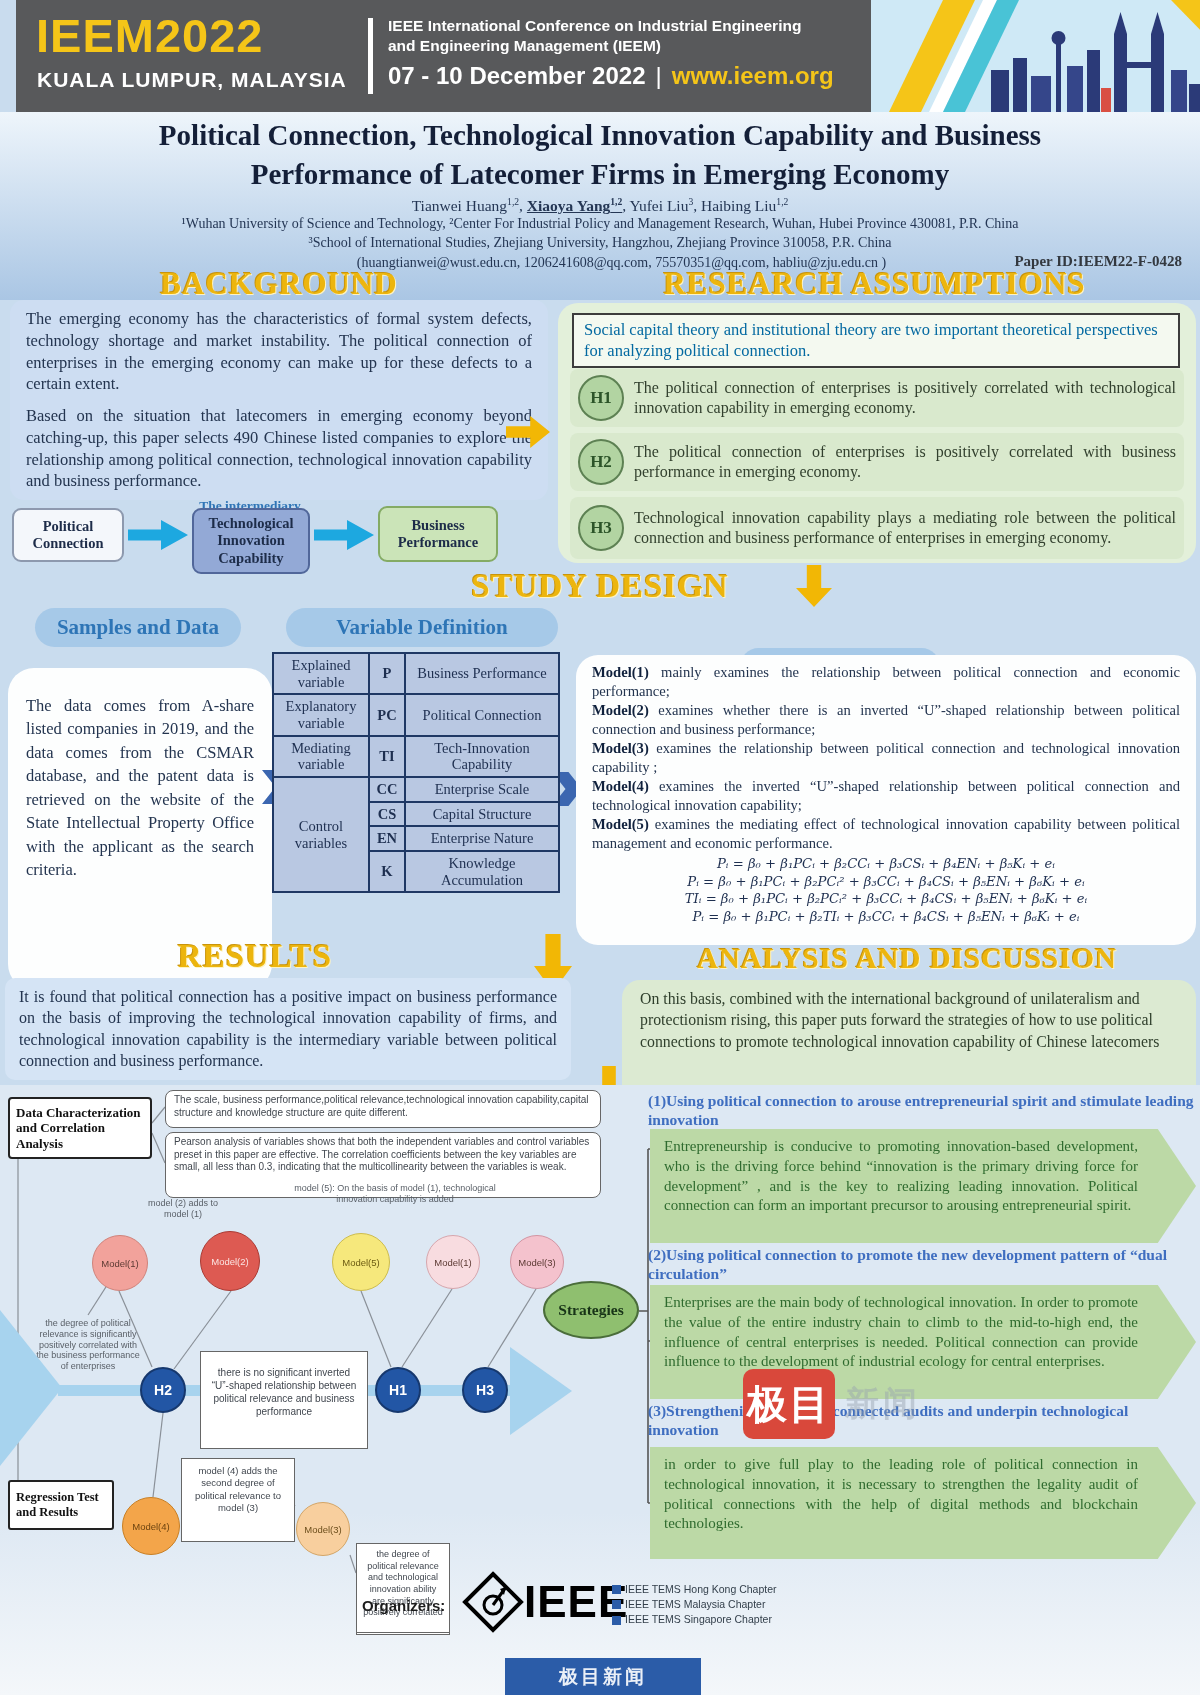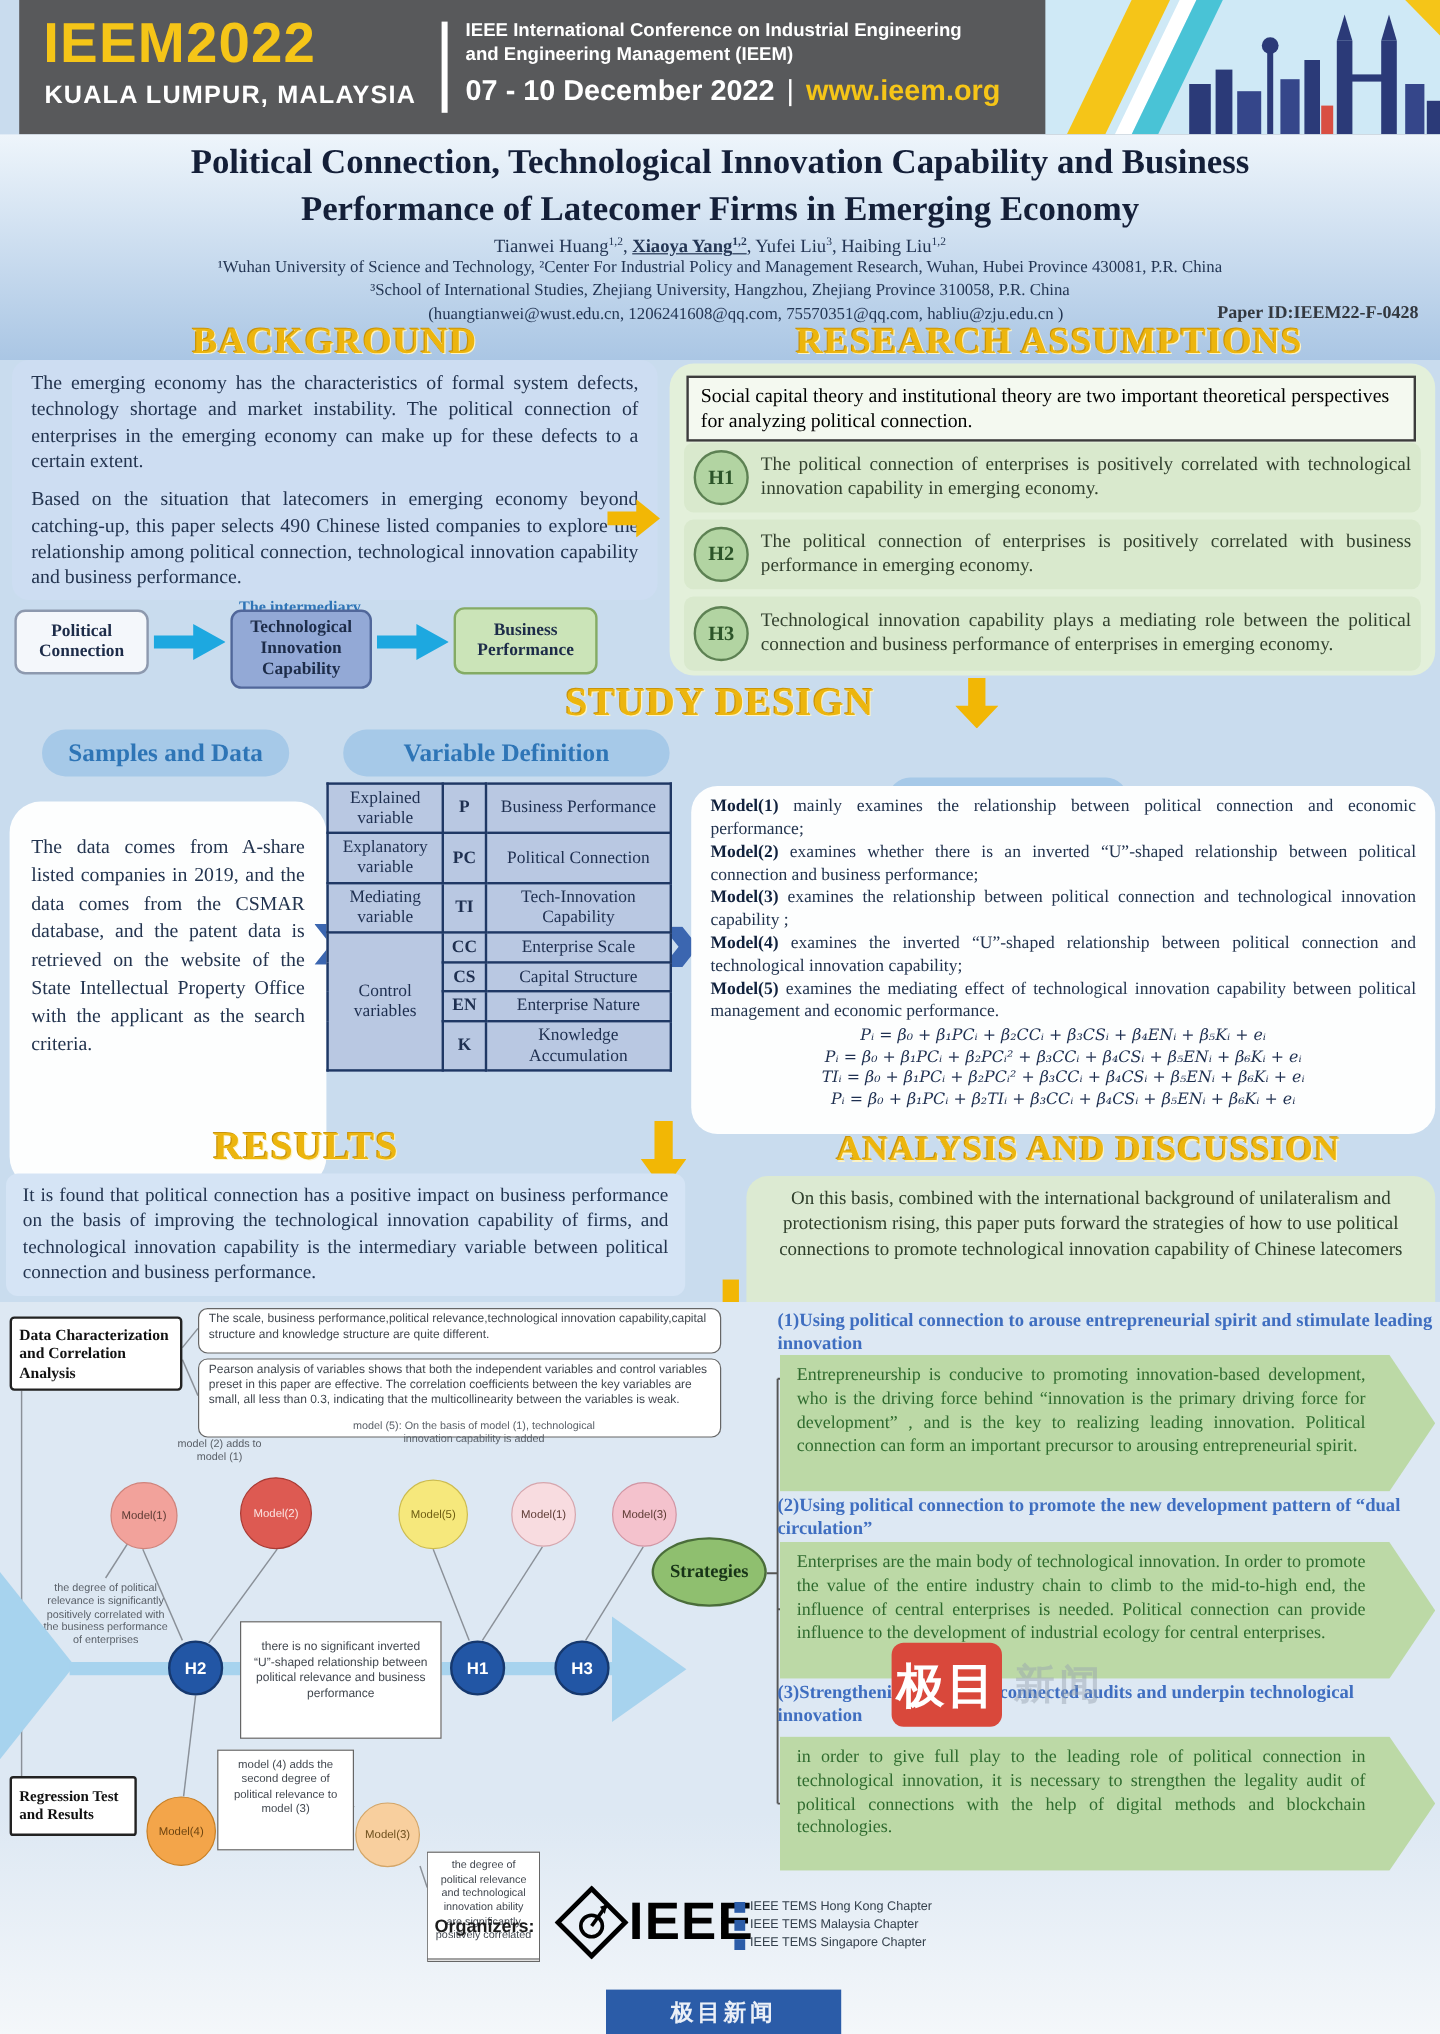--- a/index.html
+++ b/index.html
@@ -51,21 +51,21 @@
   .arrow-r { clip-path:polygon(0 32%,55% 32%,55% 0,100% 50%,55% 100%,55% 68%,0 68%); }
   .flow-a1 { left:128px; top:520px; width:60px; height:30px; background:#1da8e0; }
   .flow-a2 { left:314px; top:520px; width:60px; height:30px; background:#1da8e0; }
   .gold-arrow { background:#f2b705; }
   .to-h2 { left:506px; top:416px; width:44px; height:32px; }
 
   
   .ra-head { left:552px; top:266px; width:645px; font-size:31px; }
   .ra-card { left:558px; top:303px; width:638px; height:260px; background:#e3f0da; border-radius:20px; }
   .ra-intro { position:absolute; left:14px; top:10px; width:608px; background:#f4f9f0;
-      border:2px solid #3c3c3c; padding:4px 10px; font-size:16.5px; color:#000000; line-height:1.3; }
+      border:2px solid #3c3c3c; padding:4px 10px; font-size:16.5px; color:#0369a1; line-height:1.3; }
   .hyp { position:absolute; left:12px; width:614px; display:flex; align-items:center;
       background:#d9e9cd; border-radius:8px; padding:4px 8px; }
   .hyp-c { flex:0 0 46px; height:46px; border-radius:50%; background:#b2d4a2; border:2px solid #5d8153;
       color:#2c5429; font-weight:bold; font-size:17px; display:flex; align-items:center;
       justify-content:center; margin-right:10px; }
   .hyp-t { font-size:16px; color:#32402e; line-height:1.25; text-align:justify; }
   .h-r1 { top:66px;  height:58px; }
   .h-r2 { top:130px; height:58px; }
   .h-r3 { top:194px; height:62px; }
   .arrow-d { clip-path:polygon(30% 0,70% 0,70% 55%,100% 55%,50% 100%,0 55%,30% 55%); }
@@ -94,21 +94,21 @@
   .eqs { margin-top:2px; text-align:center; font-family:"DejaVu Serif", serif; font-style:italic;
       font-size:13.2px; color:#1e2f50; line-height:1.35; }
   .left-down { left:534px; top:934px; width:38px; height:58px; }
 
   
   .res-head { left:30px; top:938px; width:450px; font-size:33px; }
   .res-card { left:5px; top:978px; width:566px; height:102px; background:#d5e4f5; border-radius:10px;
       padding:8px 14px; font-size:16px; color:#23344f; text-align:justify; line-height:1.33; }
   .ad-head { left:618px; top:942px; width:578px; font-size:29px; }
   .ad-card { left:622px; top:980px; width:574px; height:132px; background:#dcead2; border-radius:18px;
-      padding:8px 18px; font-size:15.8px; color:#2f3f2c; text-align:center; line-height:1.35; }
+      padding:8px 18px; font-size:15.8px; color:#2f3f2c; line-height:1.35; }
   .ad-down { left:592px; top:1066px; width:34px; height:48px; }
 
   
   .diagram { left:0; top:1085px; width:1200px; height:610px;
       background:linear-gradient(#dde8f3 70%, #f4f7fa); }
   .diagram .box { position:absolute; background:#ffffff; border:1px solid #666;
       font-family:"Liberation Sans",sans-serif; color:#41474f; }
   .d-databox { left:8px; top:12px; width:144px; height:62px; border:2px solid #222 !important;
       border-radius:4px; font-weight:bold; font-size:13px; font-family:"Liberation Serif",serif !important;
       color:#111 !important; display:flex; align-items:center; padding:2px 6px; line-height:1.2; }

